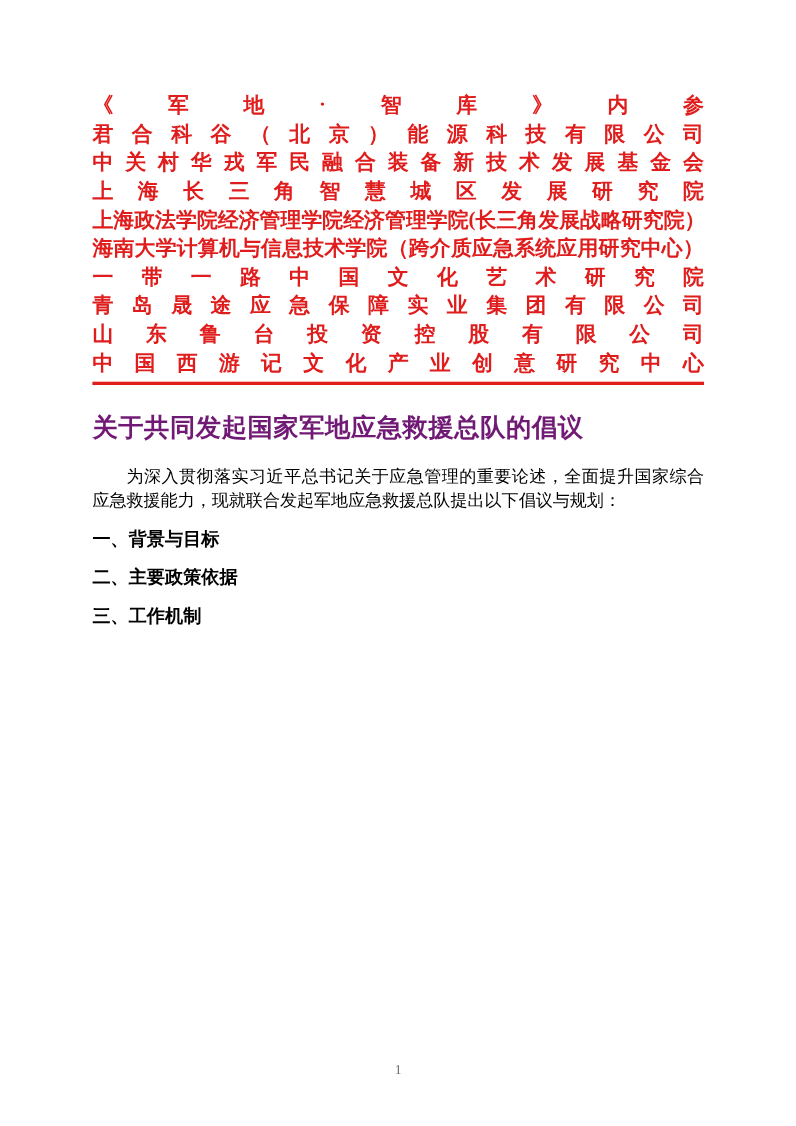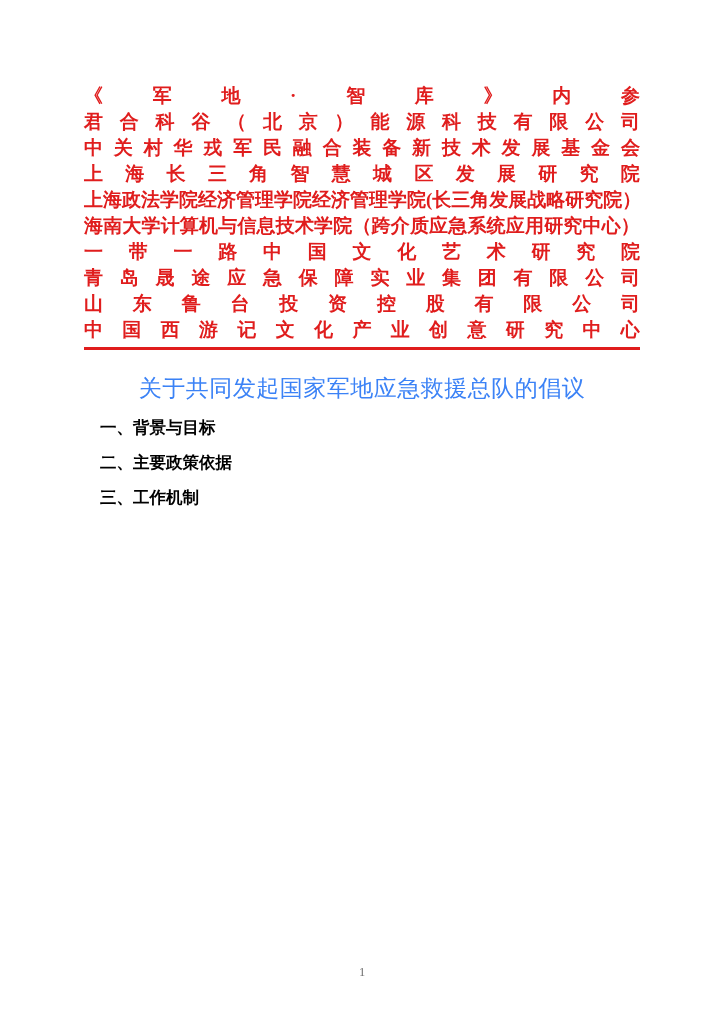--- a/index.html
+++ b/index.html
@@ -23,33 +23,33 @@
     display:flex;justify-content:space-between;align-items:center;
     height:26px;white-space:nowrap;
     font-size:19px;font-weight:bold;color:var(--accent-red);
     font-family:"Liberation Serif","DejaVu Serif",serif;
   }
   .letterhead-line span{display:block;}
 
   .red-divider{height:3px;background:var(--accent-red);margin-top:4px;}
 
   .doc-title{
-    margin:24px 0 0 0;text-align:center;
-    font-size:23px;line-height:30px;font-weight:normal;color:#3b82f6;
+    margin:24px 0 0 0;
+    font-size:23px;line-height:30px;font-weight:bold;color:#701a75;
     letter-spacing:0.5px;
   }
 
   .paragraph{
     margin:0 0 9px 0;
     font-size:15.5px;line-height:22px;
     text-align:justify;text-indent:2em;
   }
   .intro{margin-top:19px;}
   .section-heading{
-    margin:12px 0 7px 16px;
+    margin:12px 0 7px 0;
     font-size:16.5px;line-height:23px;font-weight:bold;color:#000;
     font-family:"Liberation Sans","DejaVu Sans",sans-serif;
   }
   .page-number{
     position:absolute;left:0;bottom:44px;width:724px;
     text-align:center;font-size:12.5px;color:var(--page-number-gray);
   }
 </style>
 </head>
 <body>
@@ -250,20 +250,21 @@
           <span>究</span>
           <span>中</span>
           <span>心</span>
         </div>
     </div>
 
     <div class="red-divider"></div>
 
     <h1 class="doc-title">关于共同发起国家军地应急救援总队的倡议</h1>
 
+    <p class="paragraph intro">为深入贯彻落实习近平总书记关于应急管理的重要论述，全面提升国家综合应急救援能力，现就联合发起军地应急救援总队提出以下倡议与规划：</p>
 
     <h2 class="section-heading">一、背景与目标</h2>
 
     <h2 class="section-heading">二、主要政策依据</h2>
 
     <h2 class="section-heading">三、工作机制</h2>
 
   </div>
 
   <div class="page-number">1</div>

